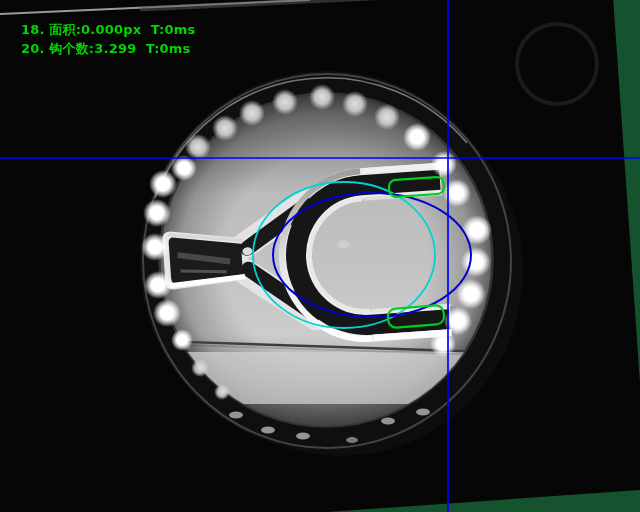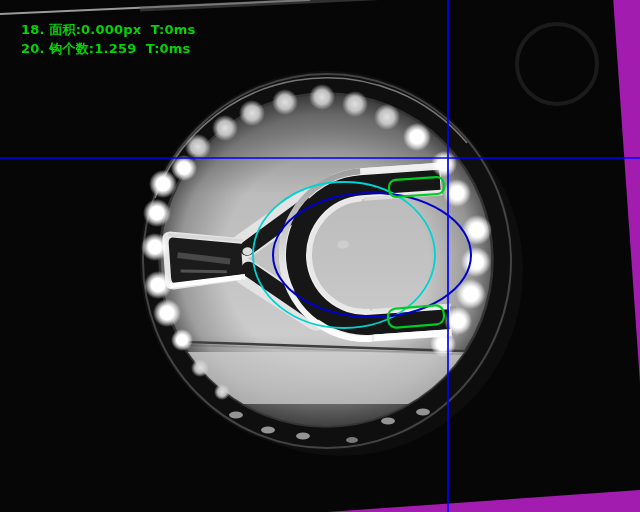--- a/index.html
+++ b/index.html
@@ -1,16 +1,16 @@
 <!DOCTYPE html>
 <html><head>
 <meta charset="utf-8">
 <style>
   html,body{margin:0;padding:0;background:#777;}
-  .stage{position:relative;width:640px;height:512px;overflow:hidden;background:#a21caf;
+  .stage{position:relative;width:640px;height:512px;overflow:hidden;background:#14532d;
          font-family:"DejaVu Sans","Liberation Sans",sans-serif;}
   .photo{position:absolute;left:-50px;top:-23px;width:660px;height:560px;background:#060606;
          transform:rotate(-4deg);transform-origin:0 0;}
   svg.scene{position:absolute;left:0;top:0;}
   .res-line{position:absolute;left:2px;font-weight:bold;font-size:13px;line-height:19px;
             white-space:pre;letter-spacing:.2px;text-shadow:0 0 1px rgba(0,0,0,.8);}
   .res-line.l1{top:1px;} .res-line.l2{top:20px;}
 </style>
 </head>
 <body>
@@ -142,16 +142,16 @@
     <rect x="388" y="307" width="56" height="19" rx="8" fill="none" stroke-width="2.2" transform="rotate(-4.5 416 317)" stroke="#00cc22"></rect>
 
     <line x1="0" y1="158" x2="640" y2="158" stroke-width="1.7" stroke="#0000ff"></line>
     <line x1="448" y1="0" x2="448" y2="512" stroke-width="1.7" stroke="#0000ff"></line>
   </svg>
 
   <div class="res-line l1" style="color: rgb(0, 214, 0);">
     <span>18. </span><span>面积:</span><span>0.000px</span><span>  T:0ms</span>
   </div>
   <div class="res-line l2" style="color: rgb(0, 214, 0);">
-    <span>20. </span><span>钩个数:</span><span>1.259</span><span>  T:0ms</span>
+    <span>20. </span><span>钩个数:</span><span>3.299</span><span>  T:0ms</span>
   </div>
 
 </div>
 
 </body></html>

